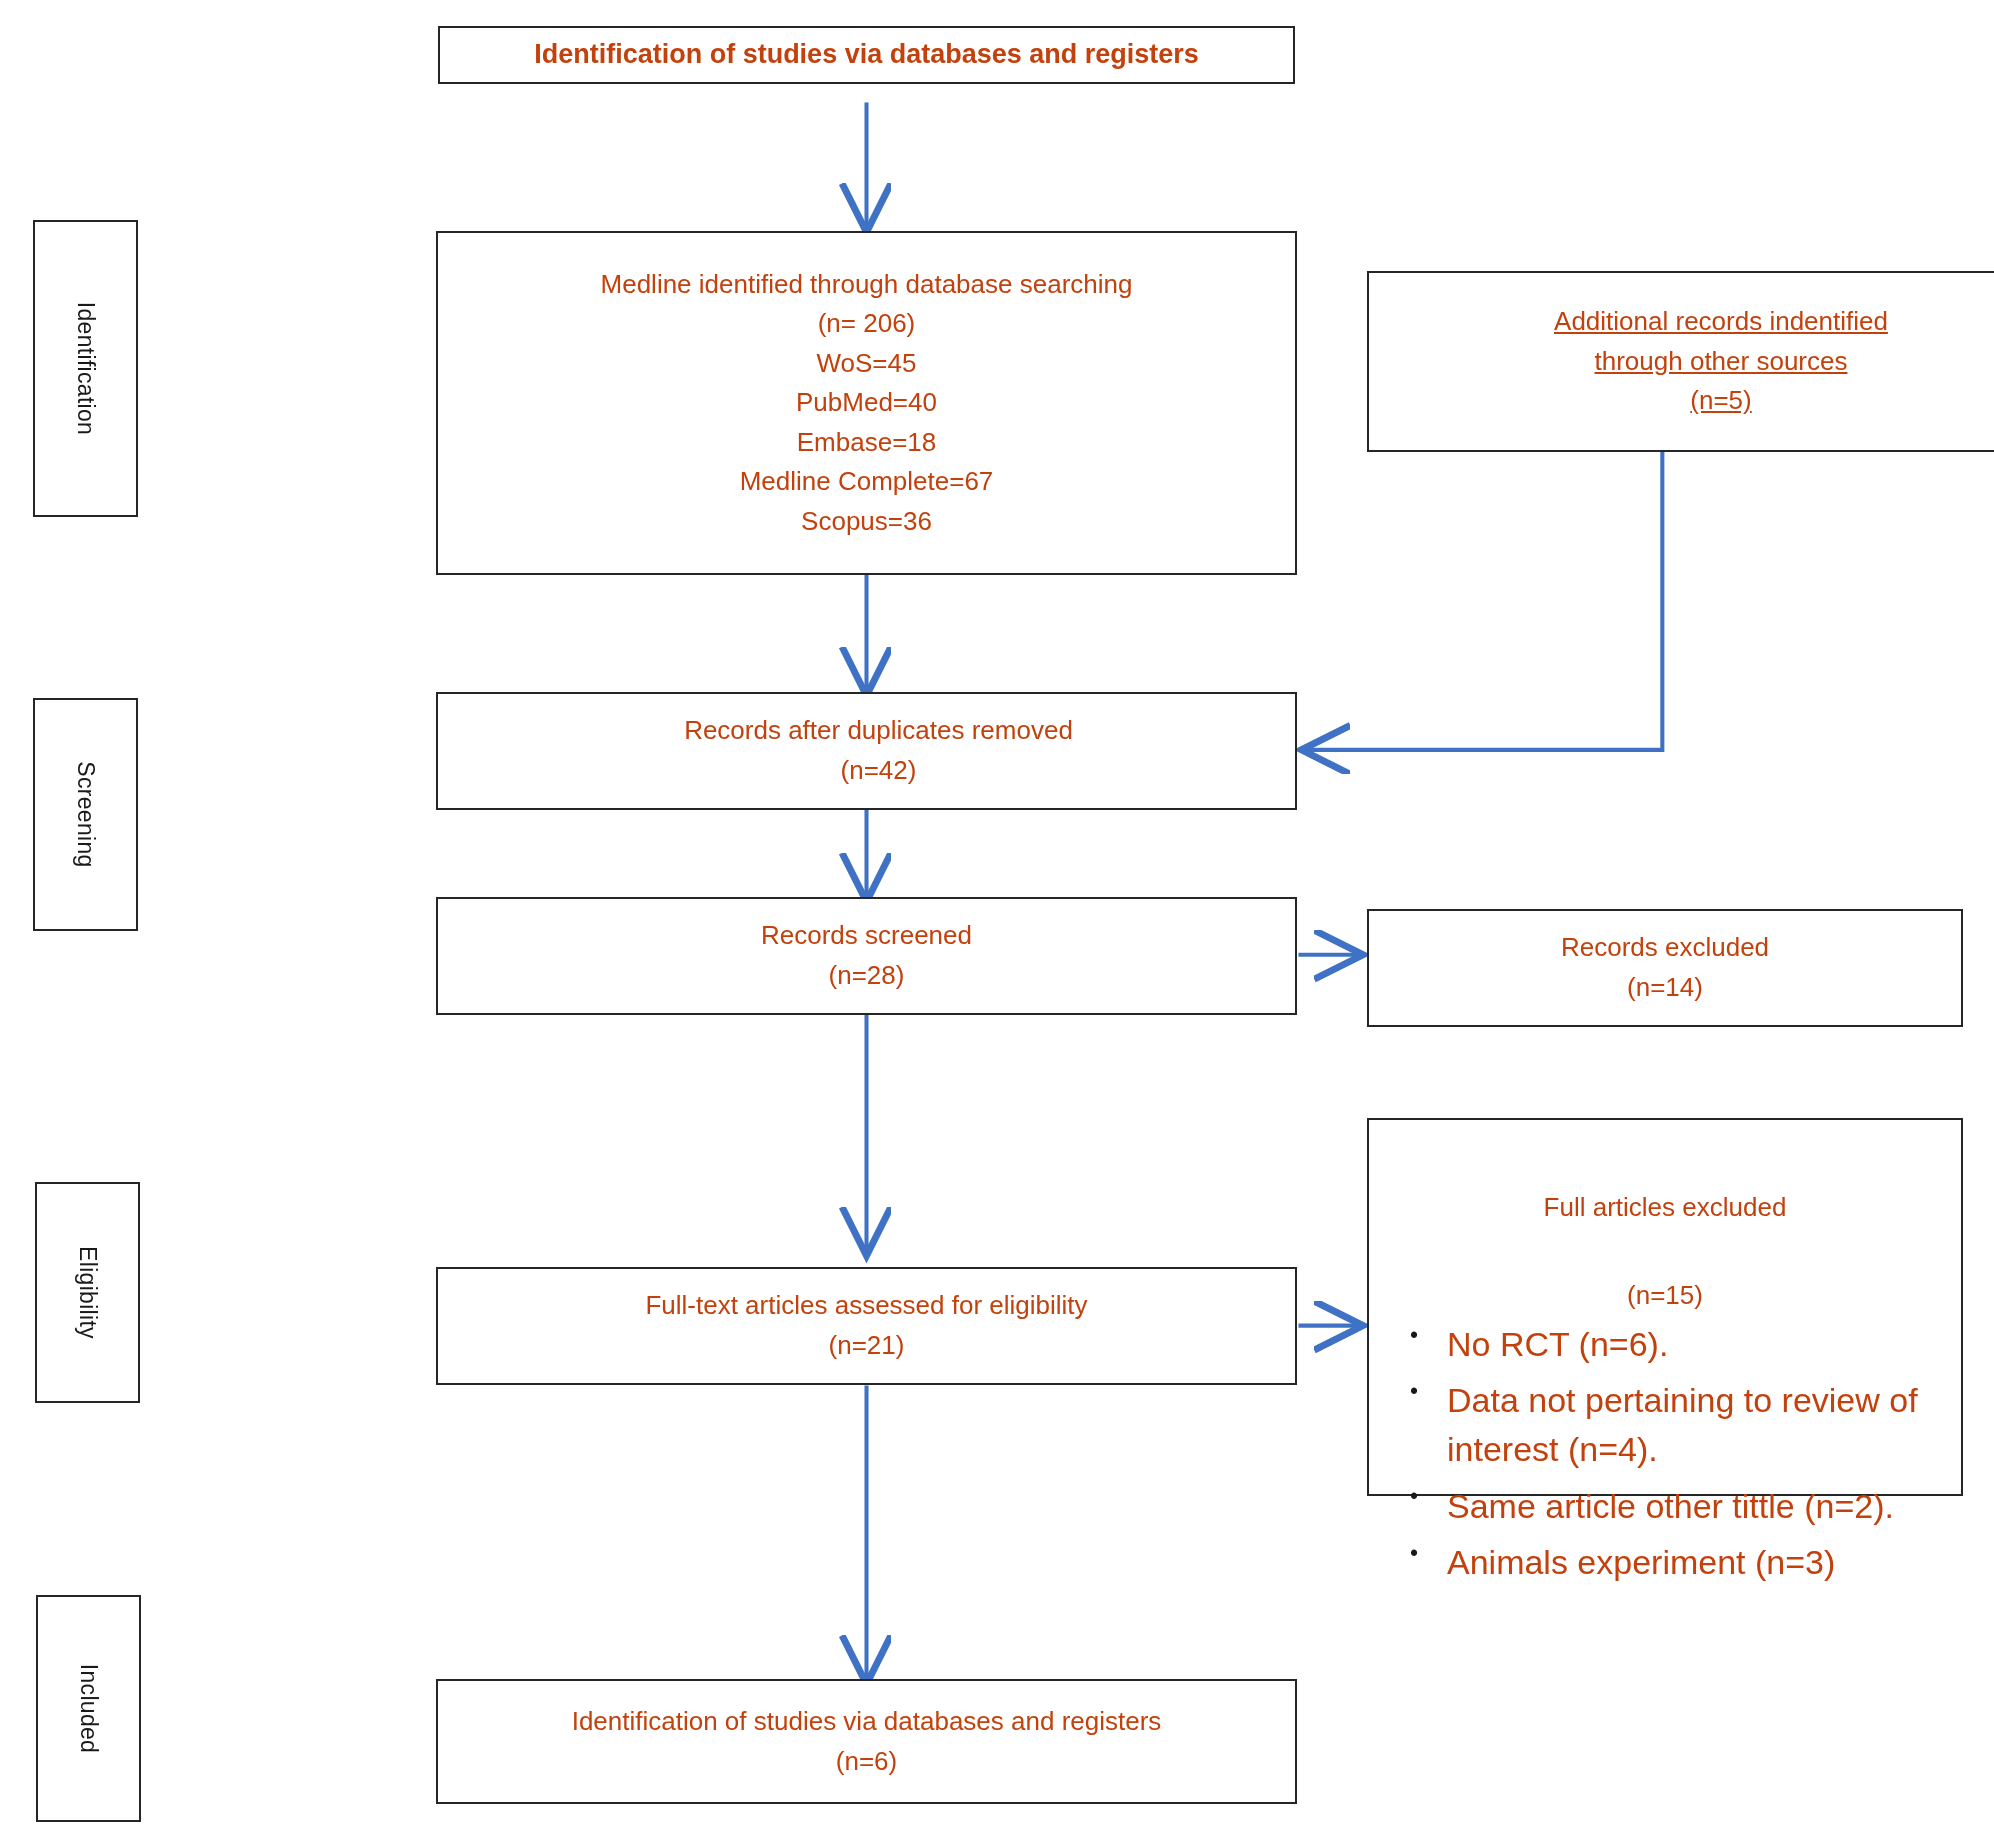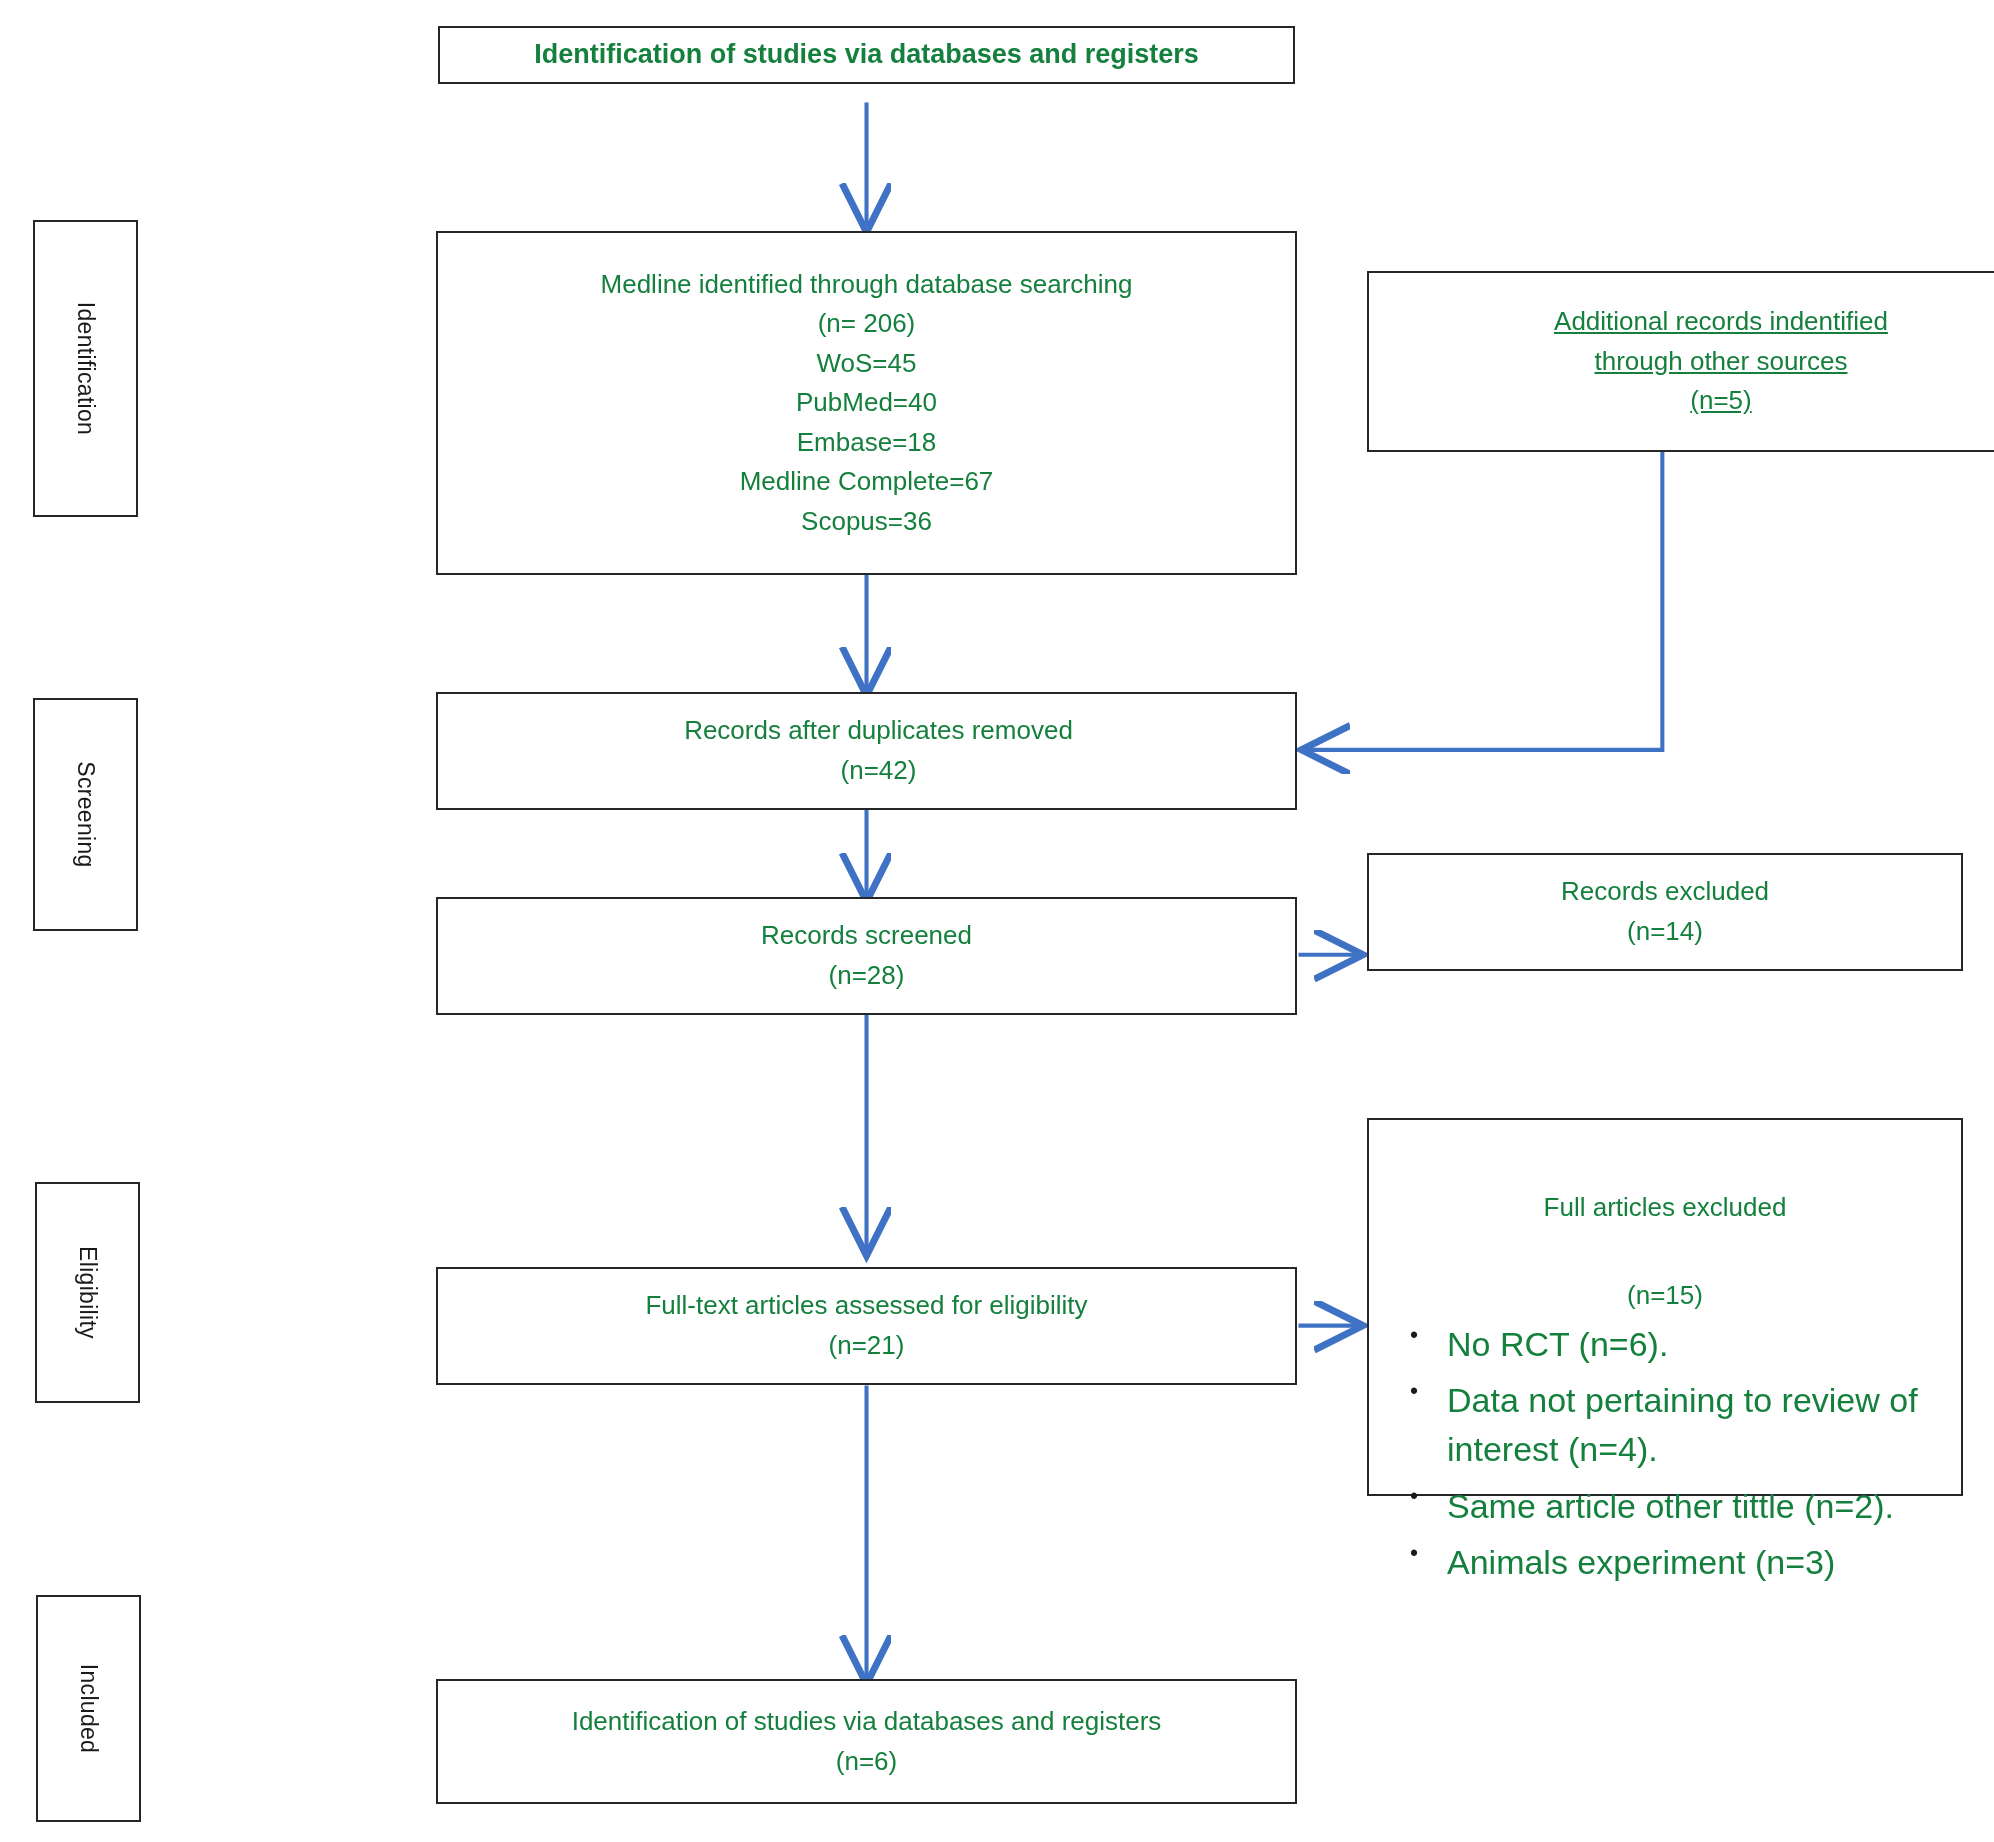--- a/index.html
+++ b/index.html
@@ -21,21 +21,21 @@
   .box {
     position: absolute;
     box-sizing: border-box;
     background: #ffffff;
     border: 2.9px solid #262626;
     display: flex;
     flex-direction: column;
     align-items: center;
     justify-content: center;
     text-align: center;
-    color: #15803d;
+    color: #c2410c;
     font-size: 26px;
     line-height: 1.52;
   }
   .box .line { display: block; white-space: nowrap; }
 
   .box.title-box {
     font-weight: bold;
     font-size: 27px;
   }
 
@@ -172,21 +172,21 @@
   <div class="box" style="left:436px; top:692px; width:861px; height:118px;padding-left:24px;">
     <span class="line">Records after duplicates removed</span>
     <span class="line">(n=42)</span>
   </div>
 
   <div class="box" style="left:436px; top:897px; width:861px; height:118px;">
     <span class="line">Records screened</span>
     <span class="line">(n=28)</span>
   </div>
 
-  <div class="box" style="left:1367px; top:853px; width:596px; height:118px;">
+  <div class="box" style="left:1367px; top:909px; width:596px; height:118px;">
     <span class="line">Records excluded</span>
     <span class="line">(n=14)</span>
   </div>
 
   <div class="box list-box" style="left:1367px; top:1118px; width:596px; height:378px;">
     <span class="line heading">Full articles excluded</span>
     <span class="line heading">(n=15)</span>
     <ul>
       <li>
         <span>No RCT (n=6).</span>

